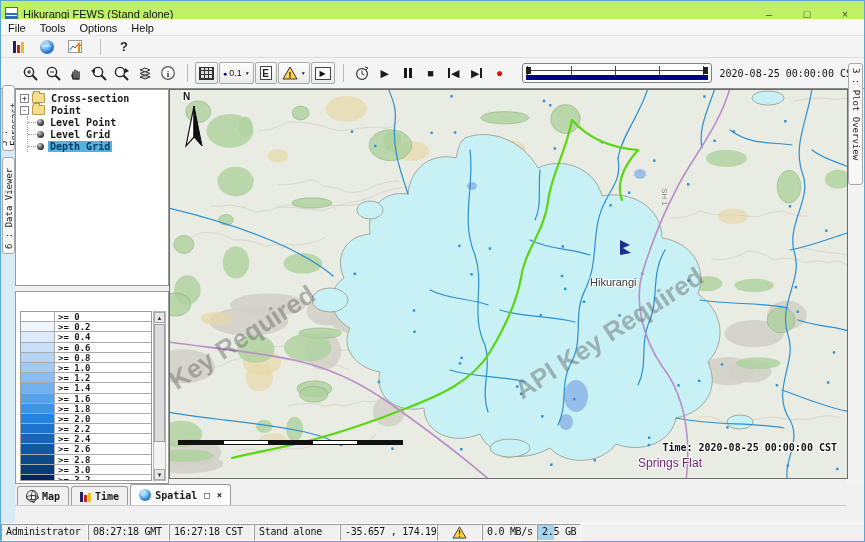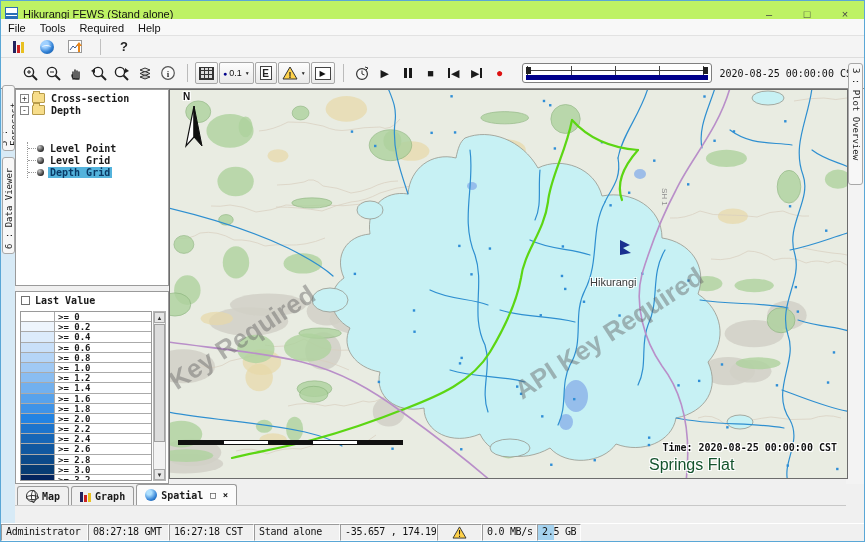--- a/index.html
+++ b/index.html
@@ -60,21 +60,21 @@
   .vtab { position:absolute; background:#f7f7f7; border:1px solid #a8a8a8; border-radius:3px; font-size:9px; color:#222; overflow:hidden; display:flex; align-items:center; justify-content:flex-start; }
   .vtab-left { left:1px; width:13px; writing-mode:vertical-rl; transform:rotate(180deg); padding:4px 0; }
   .vtab-right { right:1px; width:15px; writing-mode:vertical-rl; padding:4px 1px; }
 
   
   .tree-panel { position:absolute; left:14px; top:88px; width:154px; height:197px; background:#fff; border:1px solid #9a9a9a; overflow:hidden; padding:2px 0 0 2px; }
   .tree-row { display:flex; align-items:center; height:12px; font-size:10px; font-weight:bold; font-family:"DejaVu Sans Mono",monospace; color:#1a1a1a; white-space:nowrap; }
   .toggle-box { width:9px; height:9px; border:1px solid #848484; background:#fff; font-size:8px; line-height:7px; text-align:center; color:#333; margin:0 3px 0 2px; flex:none; font-weight:normal; }
   .folder { width:13px; height:10px; background:#f7dd8a; border:1px solid #b69a4a; border-radius:1px; position:relative; margin-right:4px; flex:none; }
   .folder::before { content:""; position:absolute; left:0; top:-3px; width:5px; height:2px; background:#f7dd8a; border:1px solid #b69a4a; border-bottom:none; }
-  .tree-children { margin-left:9px; border-left:1px dotted #999;margin-top:26px; }
+  .tree-children { margin-left:9px; border-left:1px dotted #999; }
   .tree-children .tree-row { padding-left:0; }
   .t-conn { width:8px; border-top:1px dotted #999; flex:none; }
   .bullet { width:7px; height:7px; border-radius:50%; background:radial-gradient(circle at 35% 30%, #c9c9c9, #222 75%); margin:0 4px 0 1px; flex:none; }
   .tlabel { padding:0 2px; }
   .tlabel.selected { background:#54b3dc; color:#0a3a66;text-align:right; }
 
   
   .legend-panel { position:absolute; left:14px; top:290px; width:154px; height:193px; background:#fff; border:1px solid #9a9a9a; }
   .legend-head { display:flex; align-items:center; height:17px; padding-left:5px; font-size:10px; font-weight:bold; font-family:"DejaVu Sans Mono",monospace; color:#1a1a1a; }
   .chk { width:9px; height:9px; border:1px solid #707070; background:#fff; margin-right:5px; flex:none; }
@@ -84,21 +84,21 @@
   .legend-label { flex:1; font-size:9px; font-weight:bold; font-family:"DejaVu Sans Mono",monospace; color:#1a1a1a; padding-left:3px; line-height:10px; background:#fff; white-space:nowrap; }
   .legend-scroll { position:absolute; right:2px; top:19px; bottom:2px; width:13px; border:1px solid #b5b5b5; background:#f2f2f2; }
   .scroll-btn { position:absolute; left:0; right:0; height:11px; background:#e6e6e6; border:1px solid #a8a8a8; font-size:6px; color:#333; text-align:center; line-height:10px; }
   .scroll-thumb { position:absolute; left:0; right:0; top:12px; height:118px; background:#dcdcdc; border:1px solid #a0a0a0; }
 
   
   .map { position:absolute; left:168px; top:88px; width:679px; height:390px; border:1px solid #6c6c6c; overflow:hidden; background:#e9ece2; }
   .map svg.base { position:absolute; left:0; top:0; }
   .map-label { position:absolute; white-space:nowrap; text-shadow:1px 1px 0 #fff,-1px -1px 0 #fff,1px -1px 0 #fff,-1px 1px 0 #fff; }
   .lbl-town { left:420px; top:186px; font-size:11px; color:#3b3b3b; }
-  .lbl-area { left:479px; top:366px; font-size:16px; color:#14532d; }
+  .lbl-area { left:468px; top:366px; font-size:12px; color:#701a75; }
   .lbl-road { left:490px; top:98px; font-size:8px; color:#8f8f8f; writing-mode:vertical-rl; text-shadow:none; }
   .lbl-time { right:10px; top:352px; font-size:10px; font-weight:bold; color:#111; font-family:"DejaVu Sans Mono",monospace; }
   .lbl-north { left:13px; top:1px; font-size:10px; font-weight:bold; color:#111; }
   .watermark { position:absolute; font-size:26px; font-weight:bold; color:rgba(100,100,100,.45); transform:rotate(-33deg); white-space:nowrap; }
   .wm1 { left:-58px; top:246px; }
   .wm2 { left:330px; top:228px; }
   .scalebar { position:absolute; left:8px; top:350px; width:240px; height:18px; }
   .scale-labels { position:relative; height:10px; font-size:9px; font-weight:bold; font-family:"DejaVu Sans Mono",monospace; color:#111; }
   .scale-labels span { position:absolute; text-shadow:1px 1px 0 #fff,-1px -1px 0 #fff; }
   .scale-strip { width:225px; height:5px; border:1px solid #111; background:repeating-linear-gradient(90deg,#111 0 44.6px,#fff 44.6px 89.2px); }
@@ -133,21 +133,21 @@
     <div class="win-controls">
       <div class="win-btn">–</div>
       <div class="win-btn">□</div>
       <div class="win-btn">×</div>
     </div>
   </div>
 
   <div class="menubar" id="menubar">
       <div class="menu-item">File</div>
       <div class="menu-item">Tools</div>
-      <div class="menu-item">Required</div>
+      <div class="menu-item">Options</div>
       <div class="menu-item">Help</div>
     </div>
 
   <div class="toolbar1">
     <div class="tb-btn">
       <span class="icon-bars">
           <i style="height:12px;background:#22225e"></i>
           <i style="height:8px;background:#cc2222"></i>
           <i style="height:11px;background:#e8c020"></i>
         </span>
@@ -293,21 +293,21 @@
 
   <div class="tree-panel">
     <div class="tree-row">
       <span class="toggle-box">+</span>
       <span class="folder"></span>
       <span class="tlabel">Cross-section</span>
     </div>
     <div class="tree-row">
       <span class="toggle-box">-</span>
       <span class="folder"></span>
-      <span class="tlabel">Depth</span>
+      <span class="tlabel">Point</span>
     </div>
     <div class="tree-children">
       <div class="tree-row">
         <span class="t-conn"></span>
           <span class="bullet"></span>
         <span class="tlabel">Level Point</span>
       </div>
       <div class="tree-row">
         <span class="t-conn"></span>
           <span class="bullet"></span>
@@ -315,24 +315,20 @@
       </div>
       <div class="tree-row">
         <span class="t-conn"></span>
           <span class="bullet"></span>
         <span class="tlabel selected">Depth Grid</span>
       </div>
     </div>
   </div>
 
   <div class="legend-panel">
-    <div class="legend-head">
-      <span class="chk"></span>
-      <span>Last Value</span>
-    </div>
     <div class="legend-table" id="legend-table">
         <div class="legend-row">
           <div class="legend-swatch" style="background: rgb(255, 255, 255);"></div>
           <div class="legend-label">&gt;= 0</div>
         </div>
         <div class="legend-row">
           <div class="legend-swatch" style="background: rgb(238, 245, 253);"></div>
           <div class="legend-label">&gt;= 0.2</div>
         </div>
         <div class="legend-row">
@@ -615,21 +611,21 @@
     <div class="btab">
       <span class="tab-globe-wire"></span>
       <span>Map</span>
     </div>
     <div class="btab">
       <span class="icon-bars" style="height:11px">
           <i style="height:10px;background:#22225e"></i>
           <i style="height:7px;background:#cc2222"></i>
           <i style="height:9px;background:#e8c020"></i>
         </span>
-      <span>Graph</span>
+      <span>Time</span>
     </div>
     <div class="btab active">
       <span class="tab-globe-blue"></span>
       <span>Spatial</span>
       <span class="mini-glyph">□</span>
       <span class="mini-glyph">×</span>
     </div>
   </div>
 
   <div class="statusbar">

